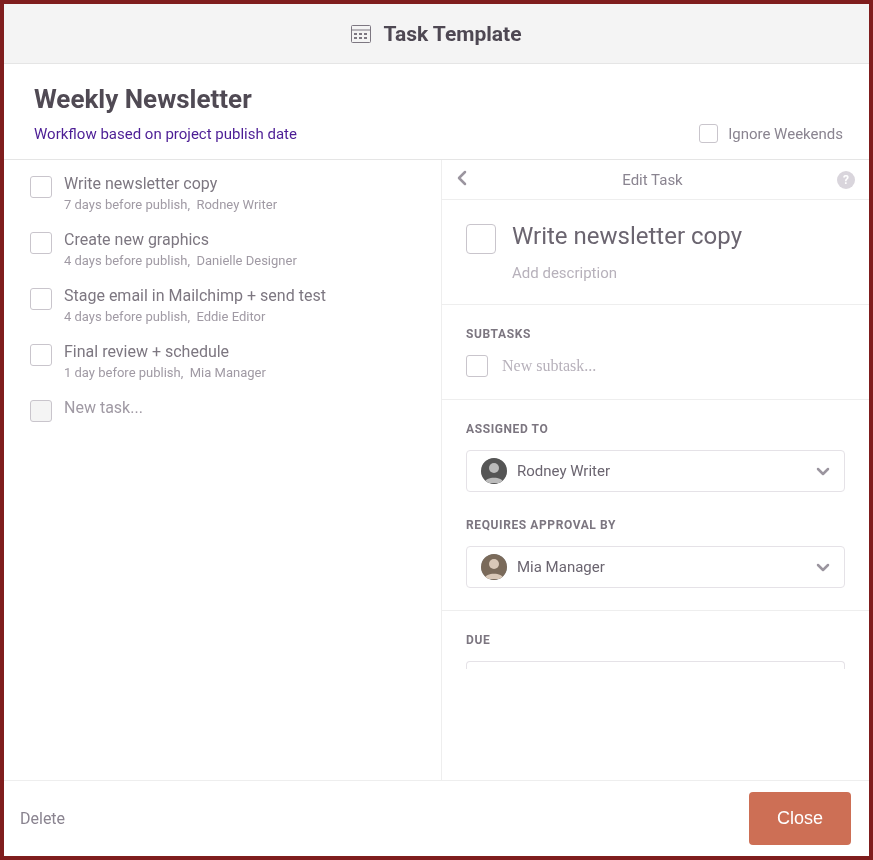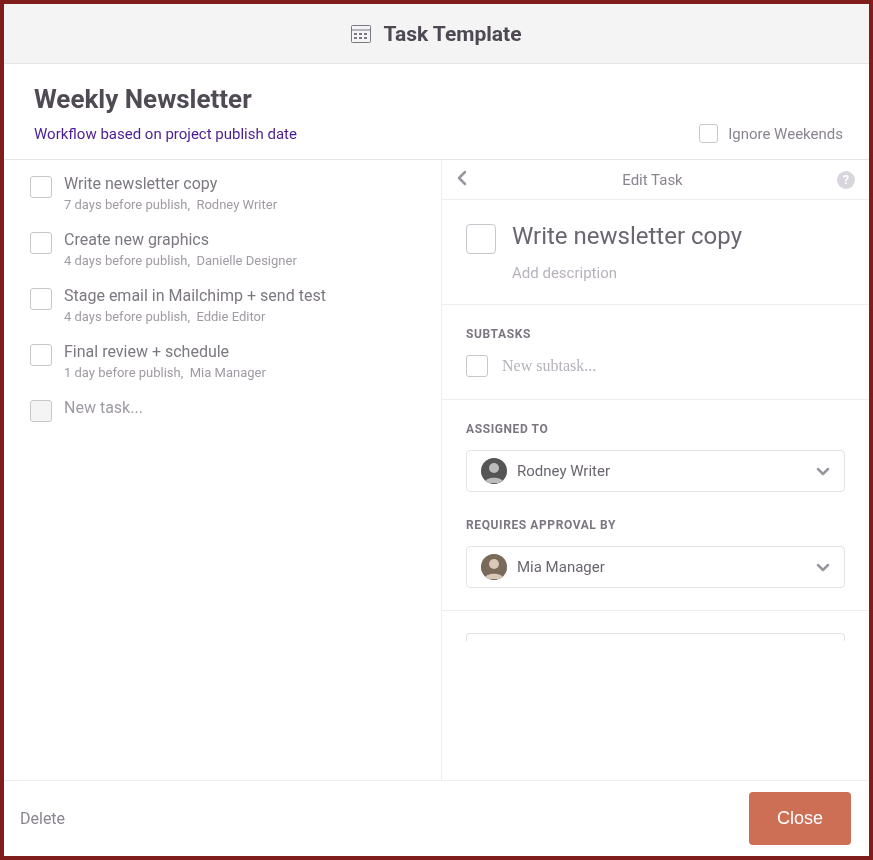--- a/index.html
+++ b/index.html
@@ -367,20 +367,21 @@
           <span class="select-text">Mia Manager</span>
           <span class="select-chev">
             <svg width="14" height="10" viewBox="0 0 14 10">
                   <path d="M2 2 L7 7 L12 2" stroke="#9b959f" stroke-width="2.5" fill="none" stroke-linecap="round" stroke-linejoin="round"></path>
                 </svg>
           </span>
         </div>
       </div>
 
       <div class="section">
+        <div class="section-label">DUE</div>
         <div class="select" style="height:8px; border-bottom:none; border-radius:4px 4px 0 0;"></div>
       </div>
       </div>
     </div>
 
   </div>
 
   <div class="modal-footer">
     <a class="delete-link">Delete</a>
     <button class="close-btn">Close</button>

